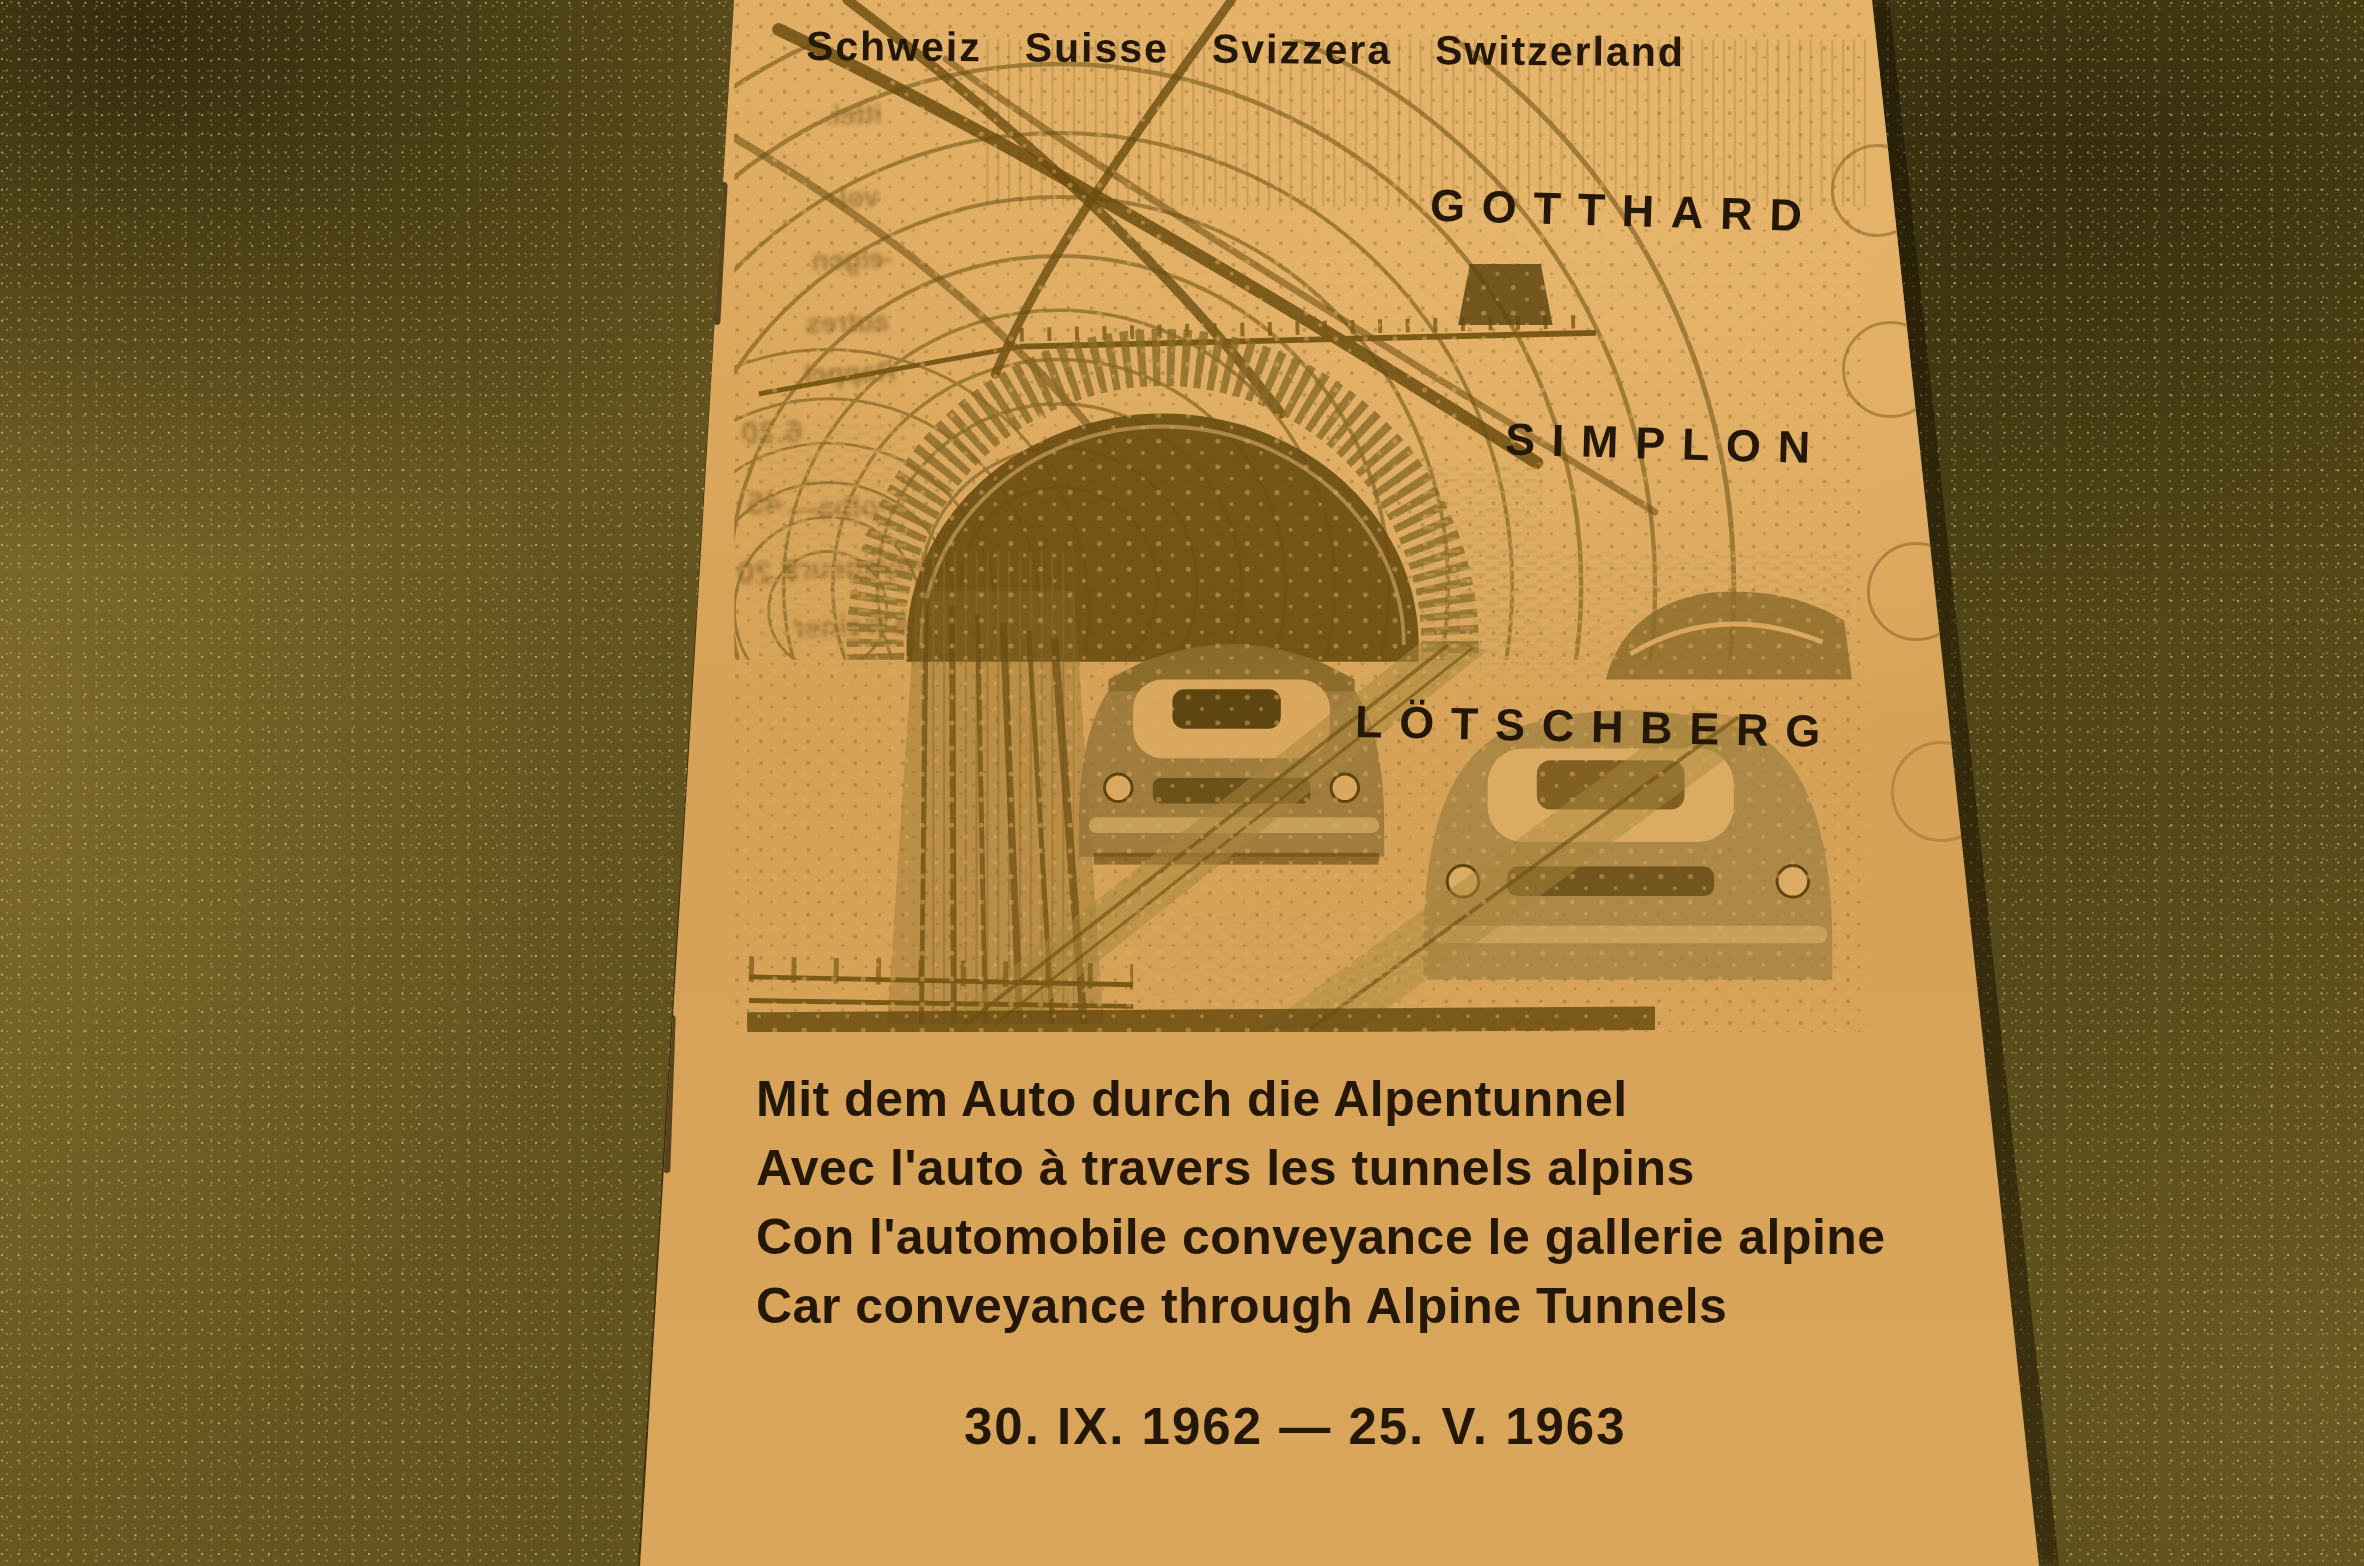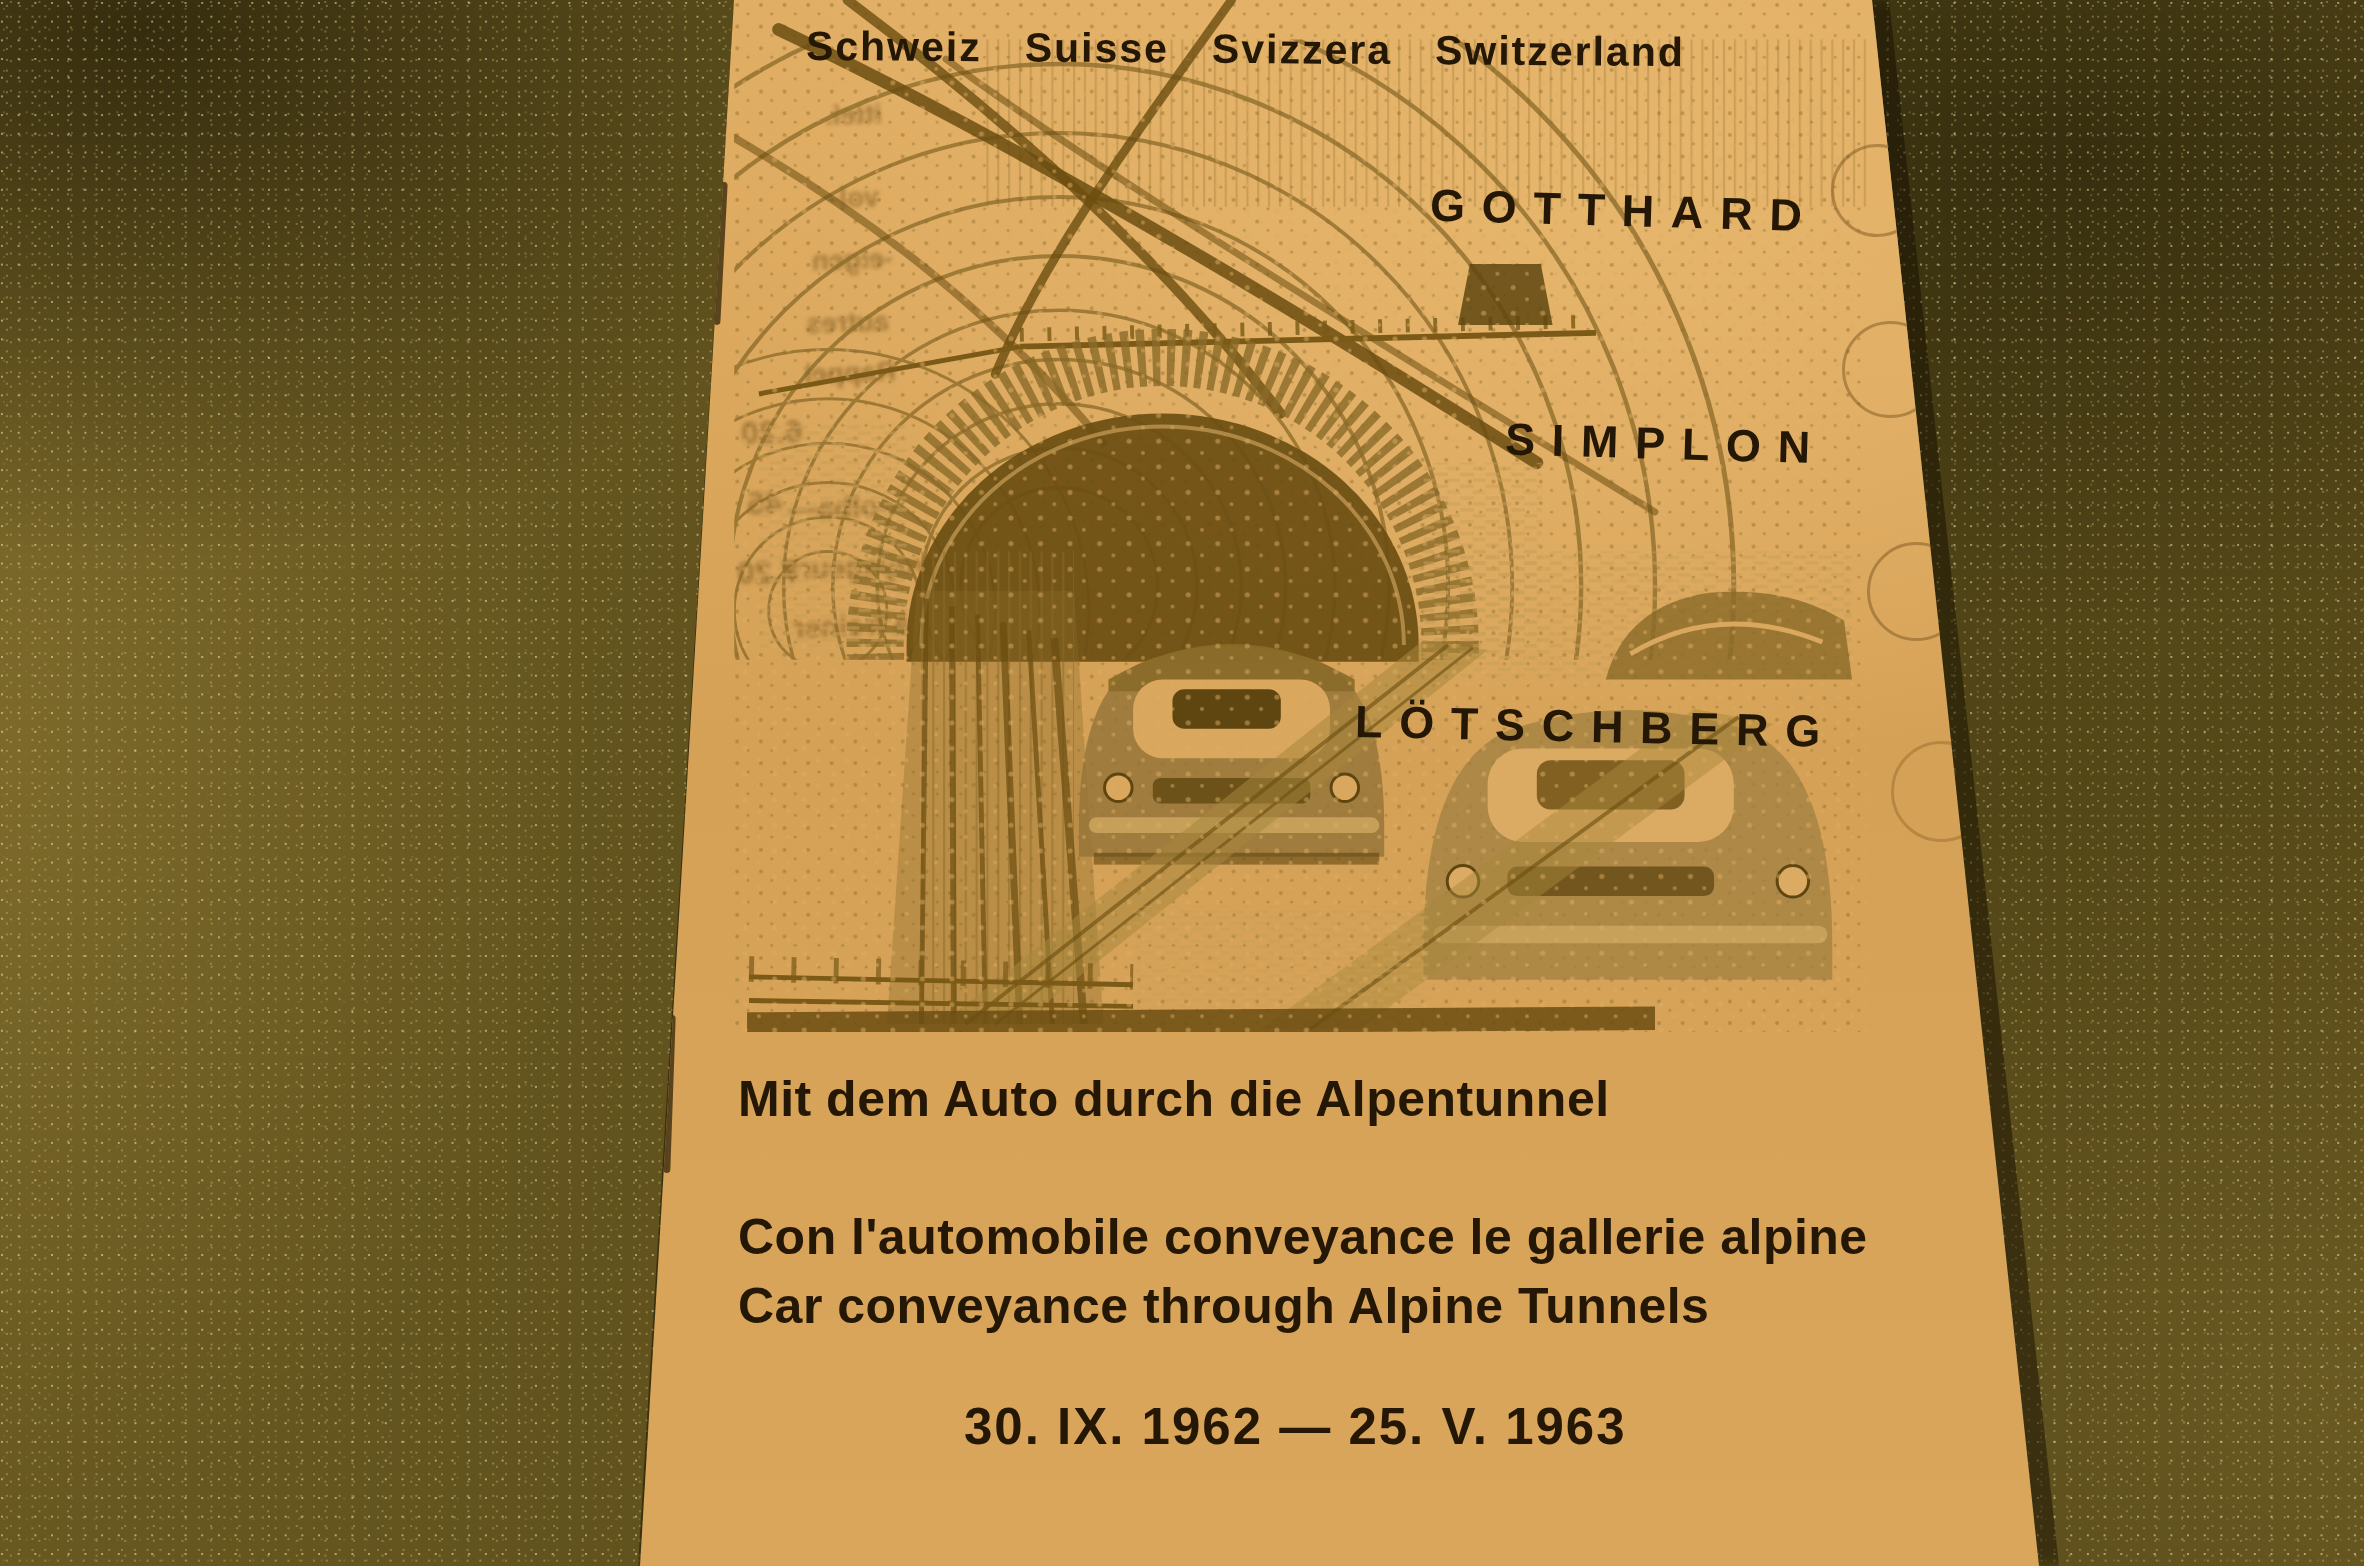--- a/index.html
+++ b/index.html
@@ -36,21 +36,21 @@
   .booklet *{position:absolute;}
 
   
   .ink{color:#241706;font-weight:bold;white-space:nowrap;}
   .header{left:806px;top:25.6px;font-size:41px;letter-spacing:2px;word-spacing:29.6px;
           transform:rotate(.4deg);}
   .tunnel{font-size:45px;letter-spacing:16.7px;}
   .tunnel.g{left:1430px;top:185px;transform:rotate(1.6deg);}
   .tunnel.s{left:1505px;top:418px;transform:rotate(1.6deg);}
   .tunnel.l{left:1355px;top:701px;transform:rotate(1.2deg);}
-  .title-line{left:738px;font-size:50px;letter-spacing:0.5px;}
+  .title-line{left:756px;font-size:50px;letter-spacing:0.5px;}
   .t0{top:1070px;} .t1{top:1139px;} .t2{top:1208px;} .t3{top:1277px;}
   .validity{left:964px;top:1397px;font-size:51px;letter-spacing:2px;}
 
   
   .ghost{position:absolute;font-weight:bold;color:rgba(112,77,22,.55);
          transform:scaleX(-1) rotate(2deg);filter:blur(2px);white-space:nowrap;}
 
   
   .staple{width:6.9px;border-radius:3.9px;background:#3a2a0c;opacity:.8;}
   .staple.s1{left:717px;top:182px;height:143px;transform:rotate(3deg);}
@@ -213,20 +213,21 @@
 
       <rect x="745" y="60" width="1150" height="988" fill="url(#dotP)" opacity=".5"></rect>
     </svg>
 
     <div class="ink header">Schweiz Suisse Svizzera Switzerland</div>
     <div class="ink tunnel g">GOTTHARD</div>
     <div class="ink tunnel s">SIMPLON</div>
     <div class="ink tunnel l">LÖTSCHBERG</div>
 
     <div class="ink title-line t0">Mit dem Auto durch die Alpentunnel</div>
+    <div class="ink title-line t1">Avec l'auto à travers les tunnels alpins</div>
     <div class="ink title-line t2">Con l'automobile conveyance le gallerie alpine</div>
     <div class="ink title-line t3">Car conveyance through Alpine Tunnels</div>
 
     <div class="ink validity">30. IX. 1962 — 25. V. 1963</div>
 
     <div class="staple s1"></div>
     <div class="staple s2"></div>
     <div class="emboss" style="left:1831px;top:144px;width:87px;height:87px;"></div>
     <div class="emboss" style="left:1842px;top:321px;width:91px;height:91px;"></div>
     <div class="emboss" style="left:1867px;top:542px;width:93px;height:93px;"></div>

